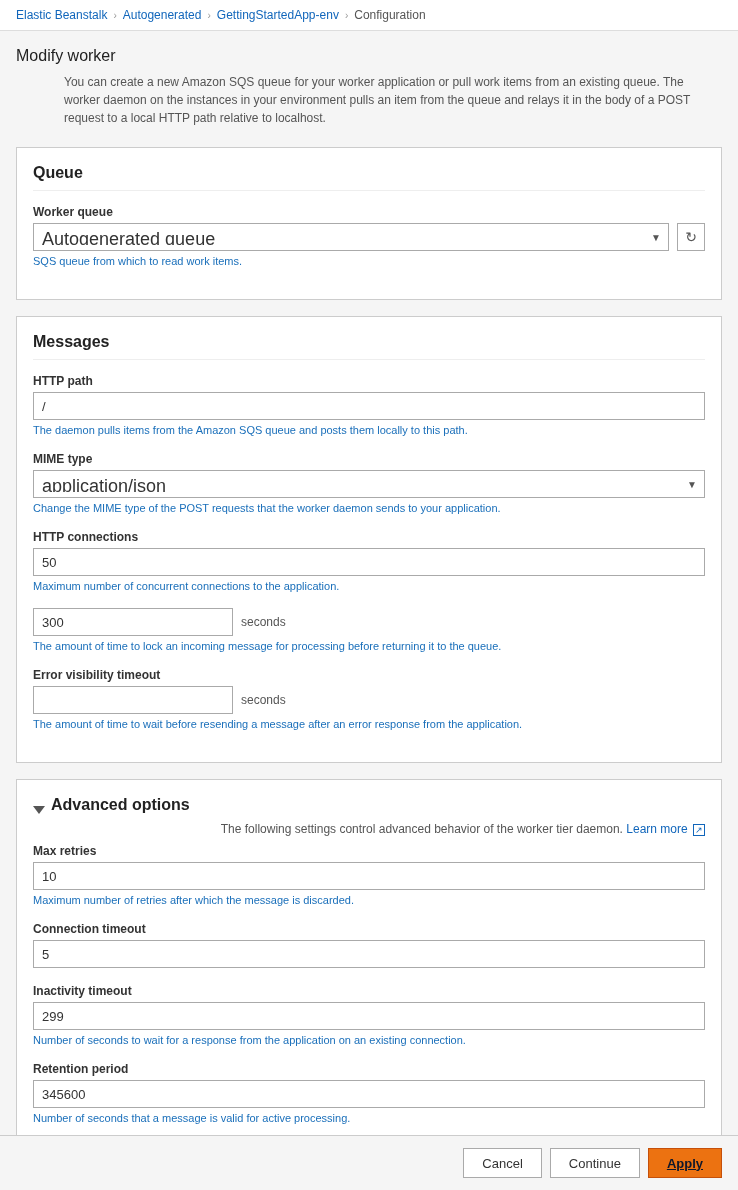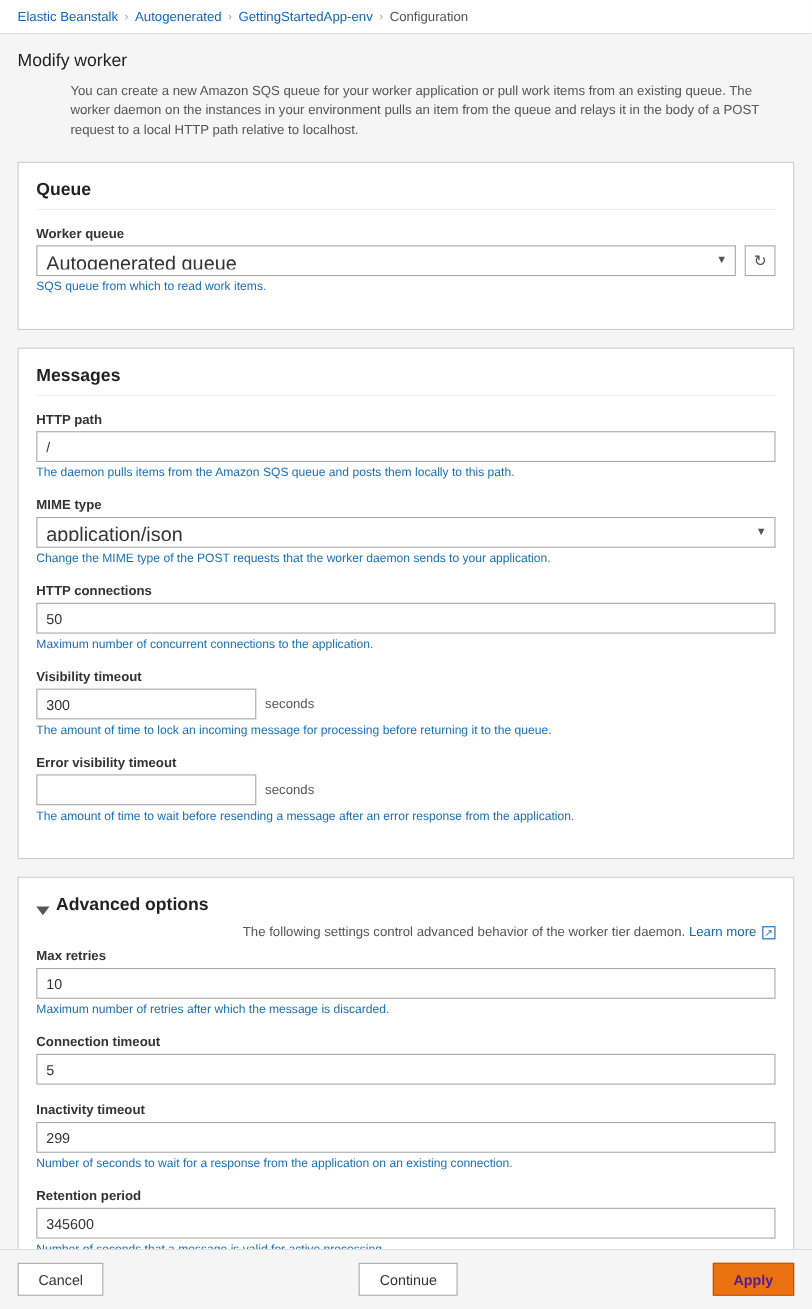--- a/index.html
+++ b/index.html
@@ -200,37 +200,38 @@
       left: 1px;
     }
     .footer-bar {
       position: fixed;
       bottom: 0;
       width: 738px;
       background: #f5f5f5;
       border-top: 1px solid #ccc;
       padding: 12px 16px;
       display: flex;
-      justify-content: space-between;
+      justify-content: flex-end;
       gap: 8px;
     }
     .btn {
       padding: 6px 18px;
       font-size: 13px;
       cursor: pointer;
       border: 1px solid #aaa;
       background: #fff;
       color: #333;
       height: 30px;
     }
     .btn-primary {
       background: #ec7211;
       border: 1px solid #c5500a;
-      color: #4c1d95;
+      color: #0f172a;
       font-weight: bold;
+      text-decoration: underline;
     }
     .content-area {
       padding-bottom: 60px;
     }
   </style>
 </head>
 <body>
 
 <div class="breadcrumb">
   <a>Elastic Beanstalk</a>
@@ -288,21 +289,20 @@
       <div class="field-hint blue">Change the MIME type of the POST requests that the worker daemon sends to your application.</div>
     </div>
 
     <div class="field-group">
       <div class="field-label">HTTP connections</div>
       <input type="text" value="50" style="">
       <div class="field-hint blue">Maximum number of concurrent connections to the application.</div>
     </div>
 
     <div class="field-group">
-      <div class="field-label">Visibility timeout</div>
       <div class="inline-unit">
         <input type="text" value="300" style="">
         <span class="unit-label">seconds</span>
       </div>
       <div class="field-hint blue">The amount of time to lock an incoming message for processing before returning it to the queue.</div>
     </div>
 
     <div class="field-group">
       <div class="field-label">Error visibility timeout</div>
       <div class="inline-unit">

